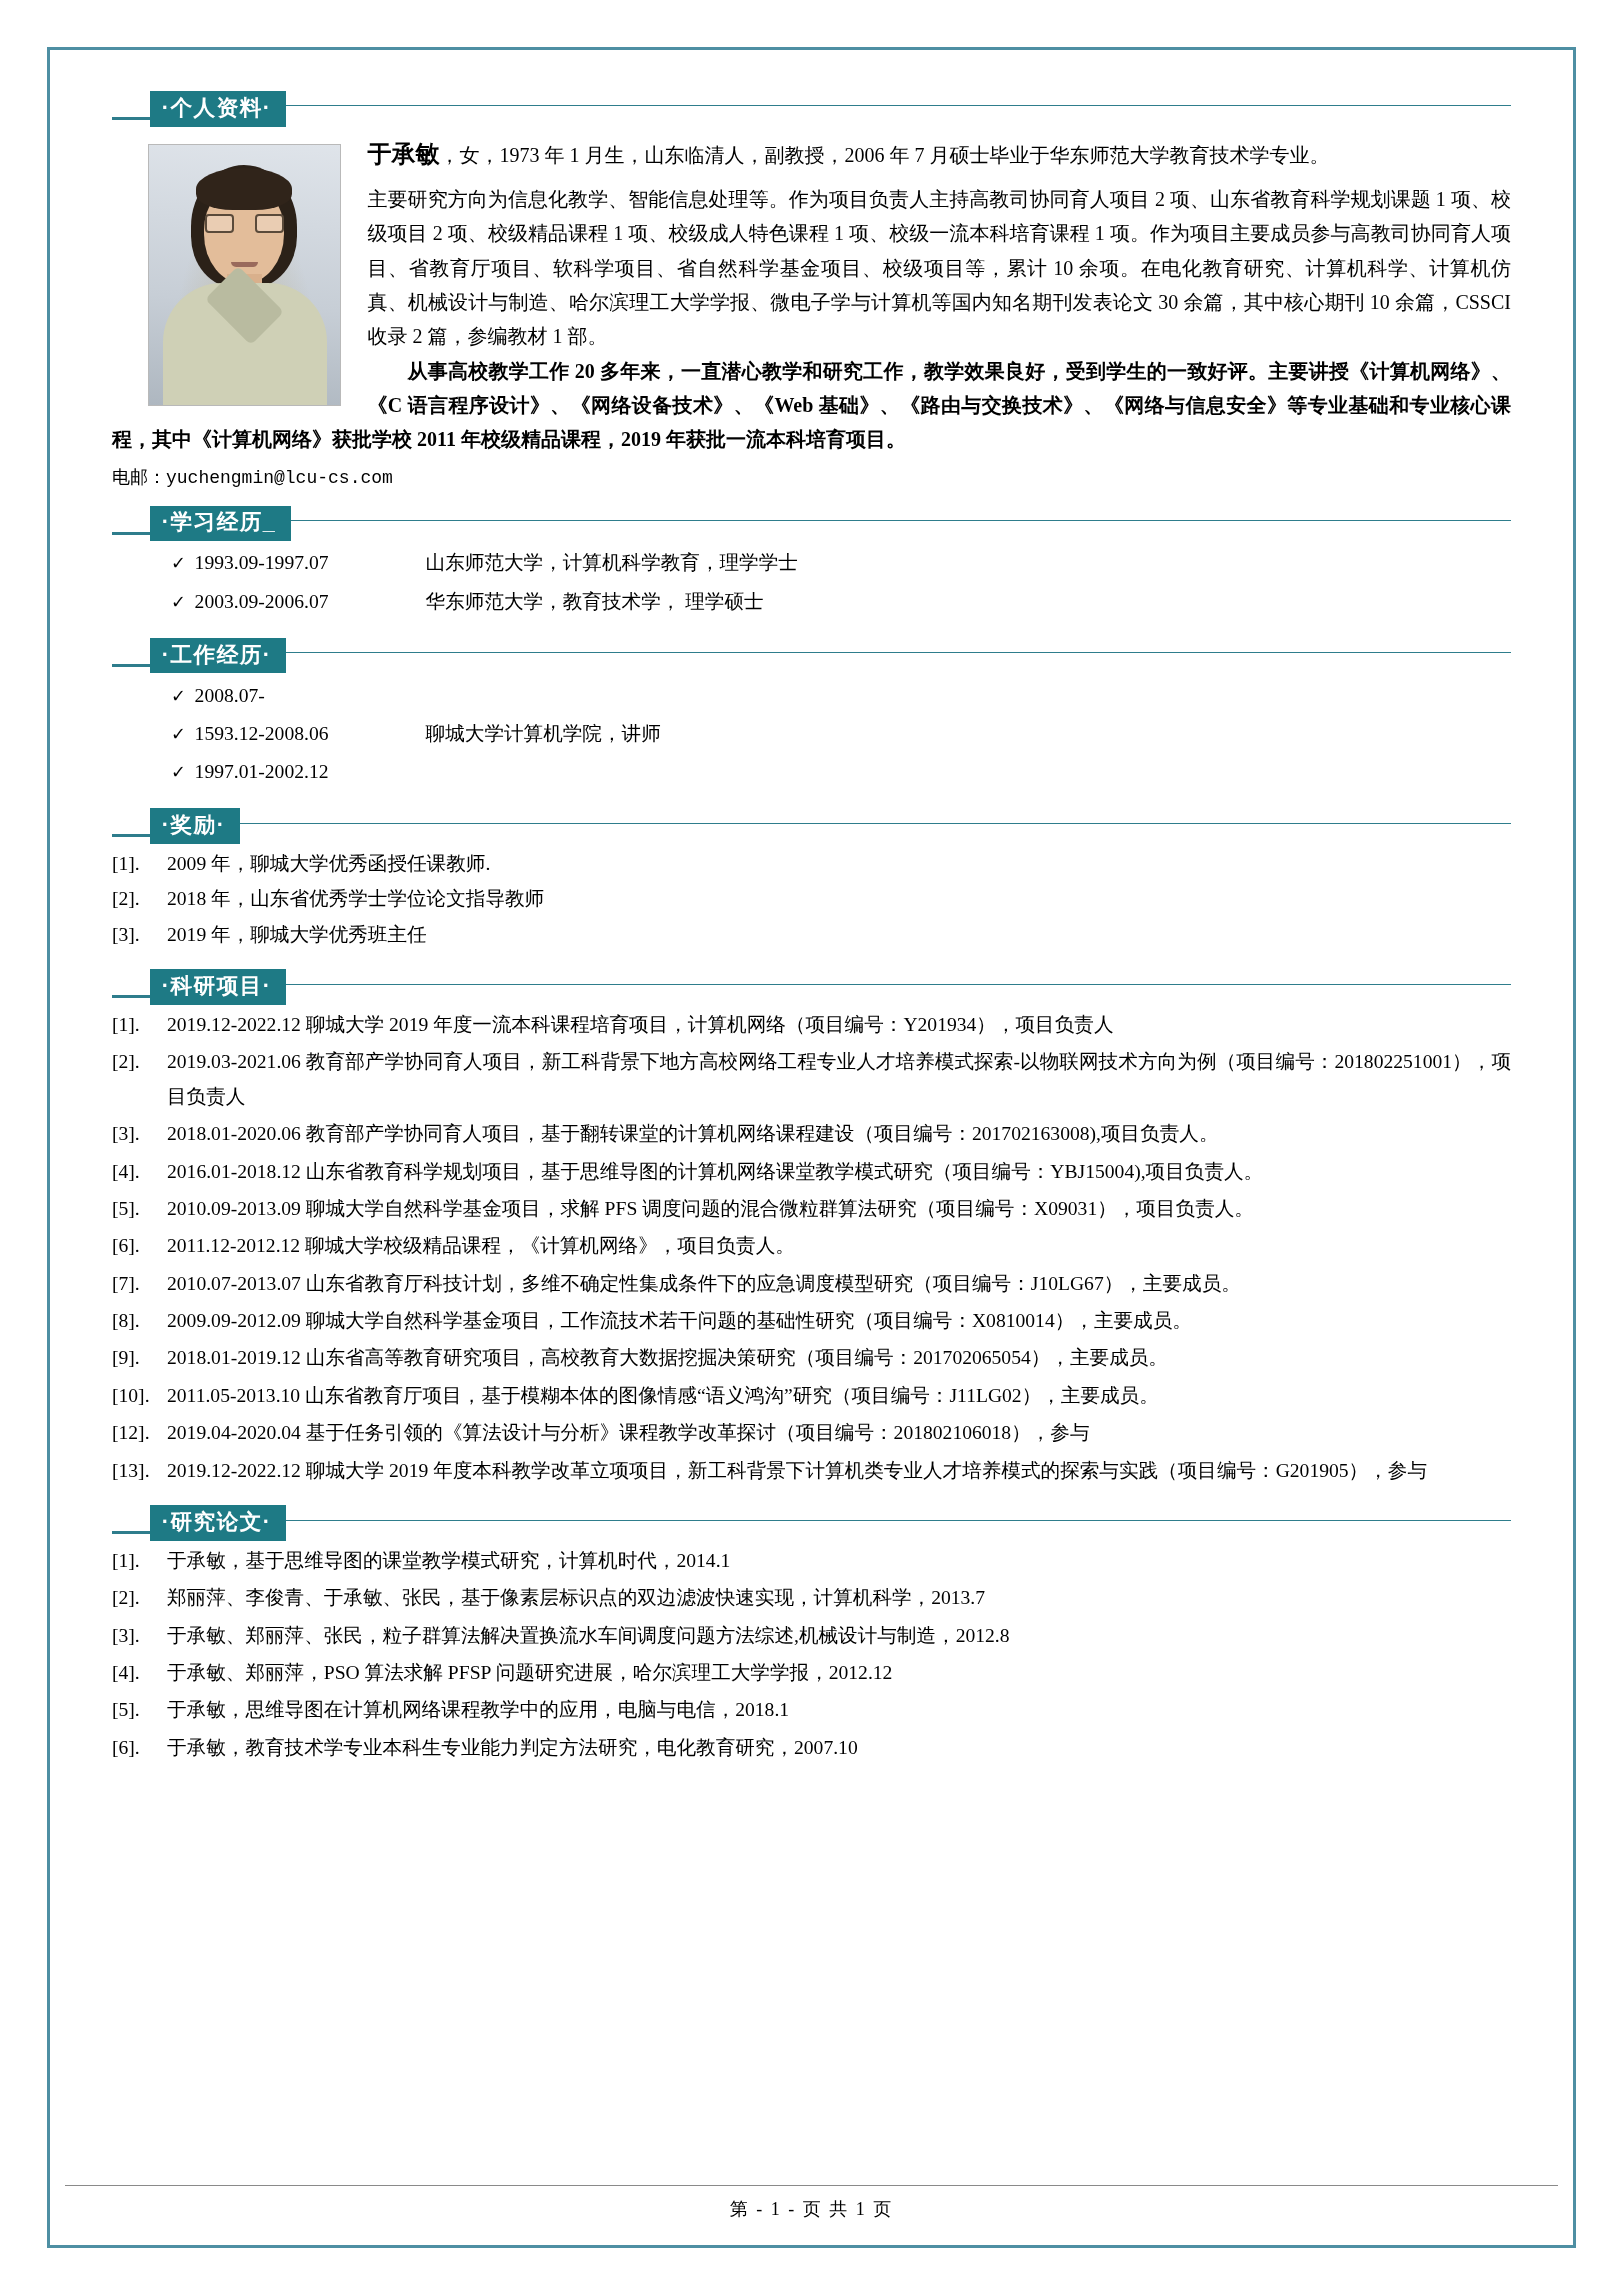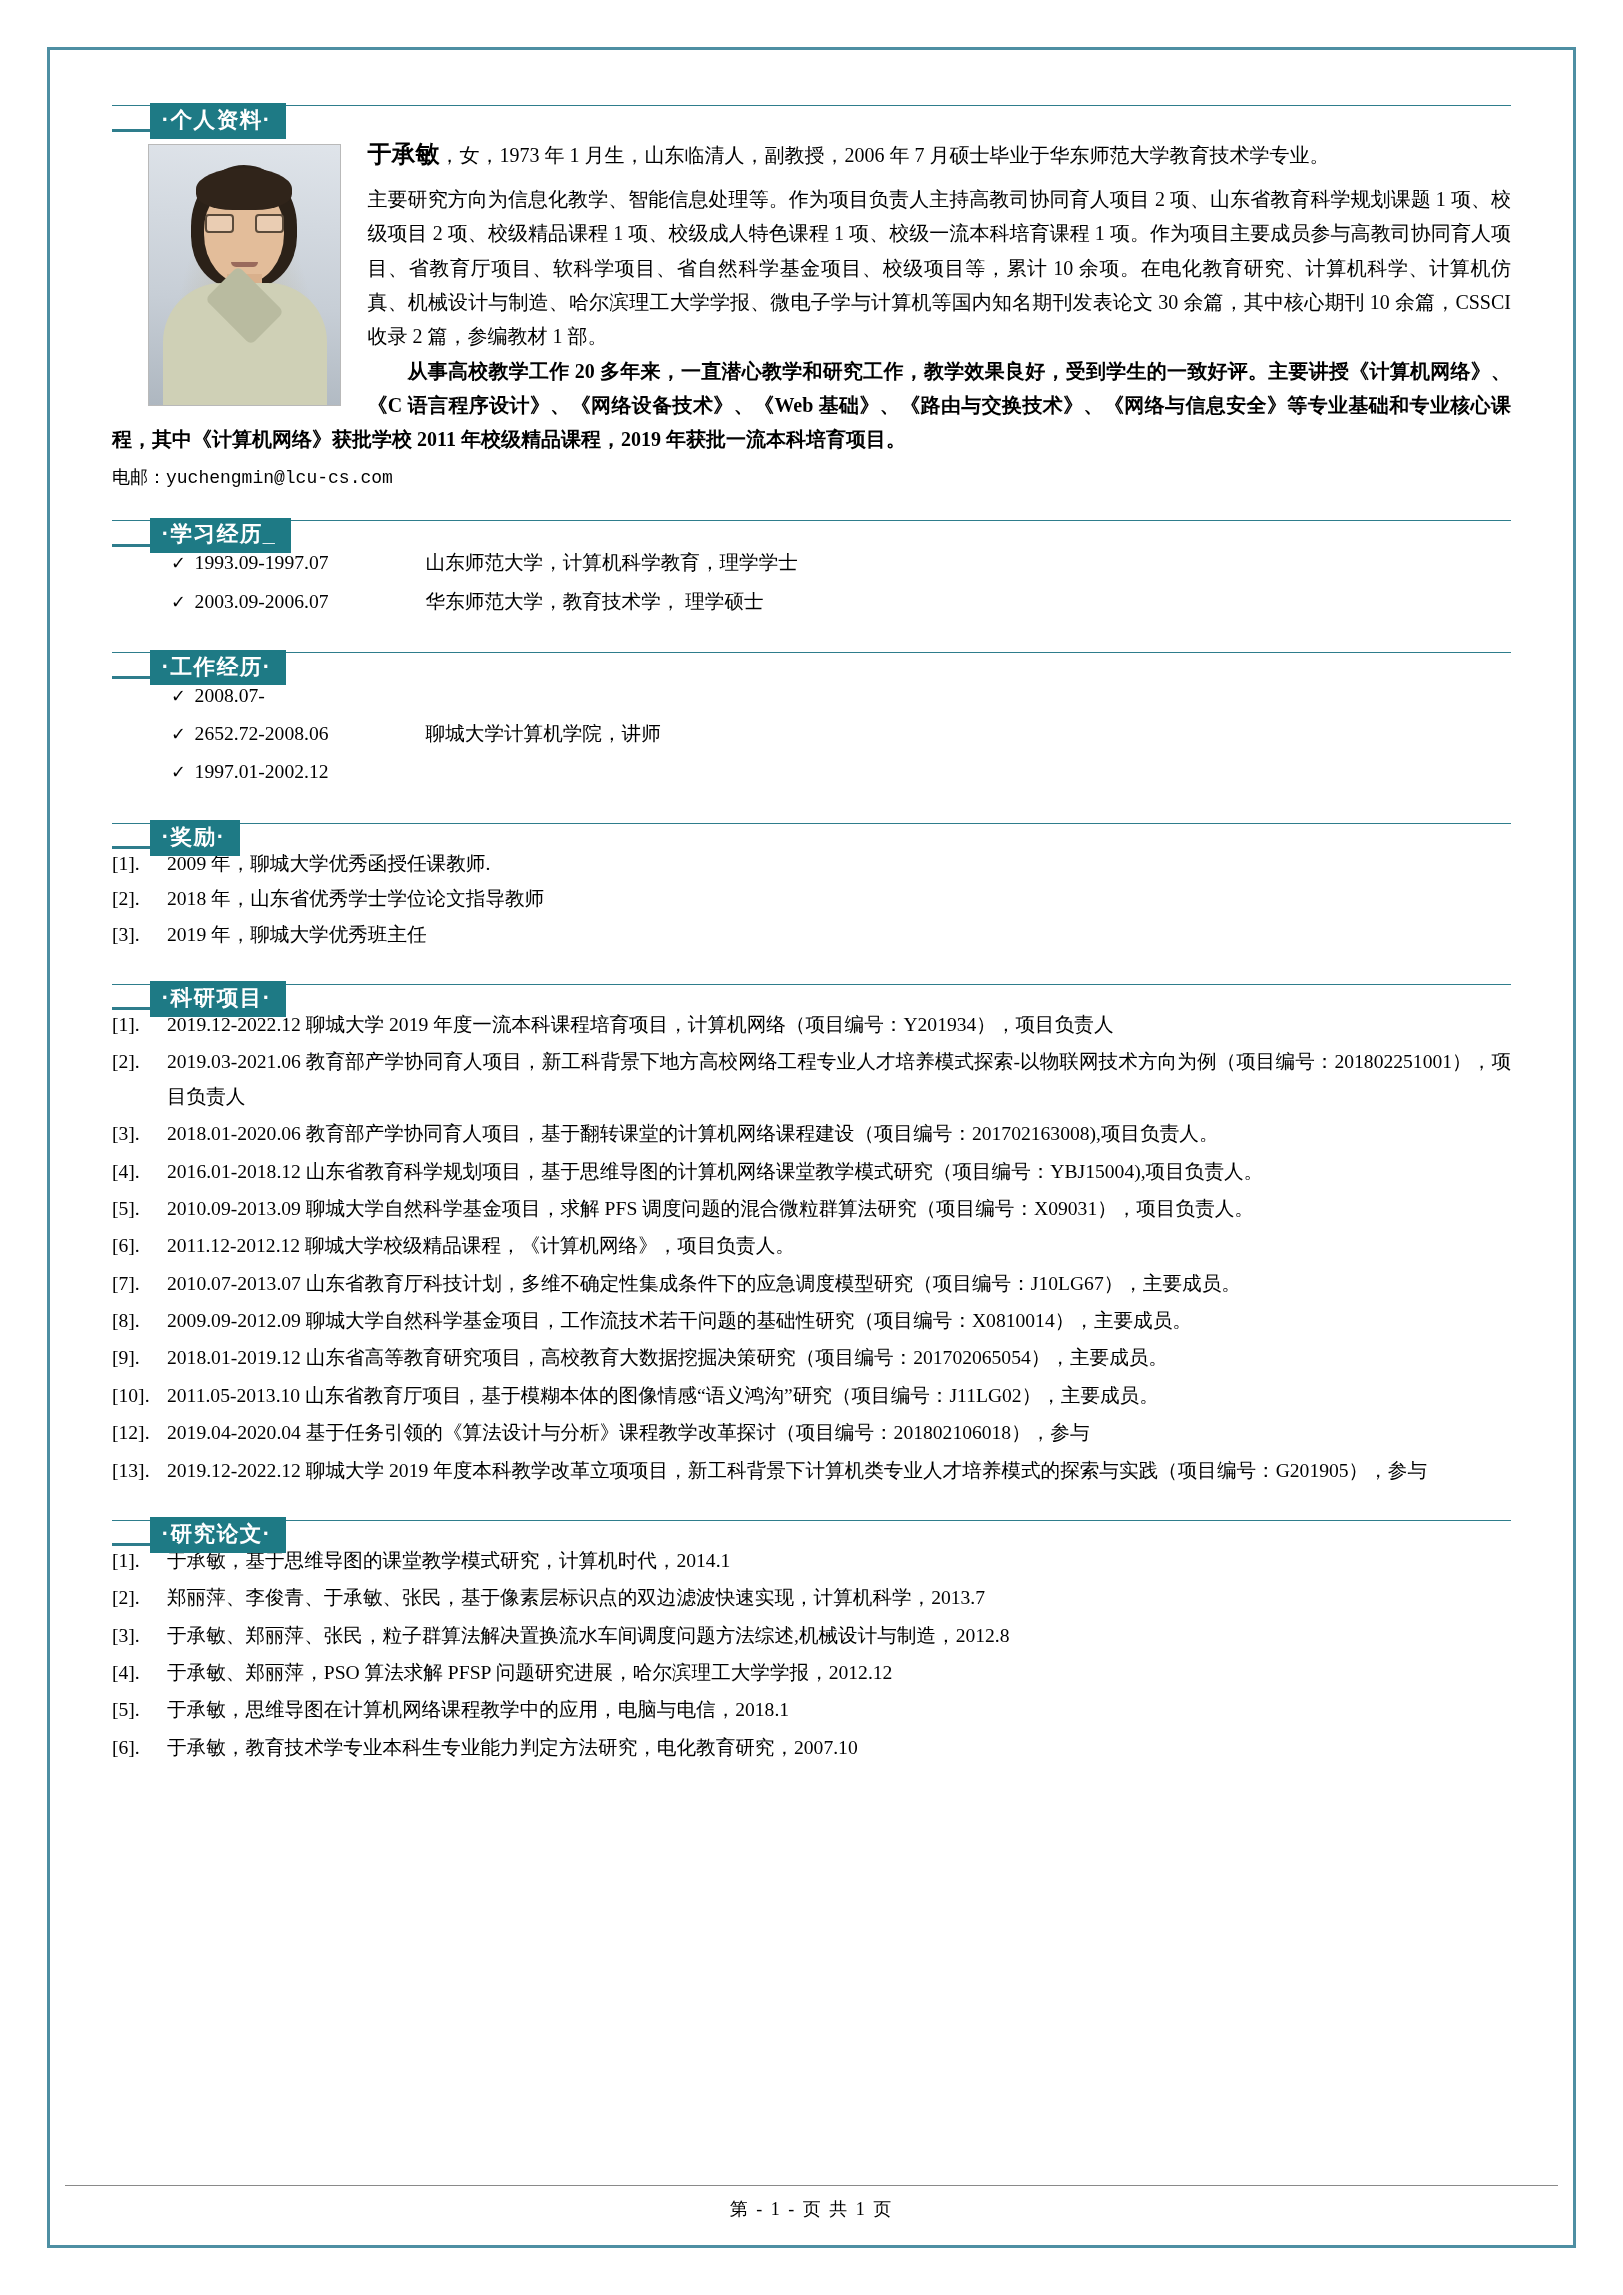--- a/index.html
+++ b/index.html
@@ -47,21 +47,21 @@
   .section-head .rule {
     position: absolute;
     left: 0;
     right: 0;
     top: 18.7px;
     border-top: 1.5px solid #2e7d8c;
   }
   .section-head .tagwrap {
     position: absolute;
     left: 0;
-    top: 16px;
+    top: 4px;
     display: flex;
     align-items: center;
   }
   .section-head .leadbar {
     width: 38px;
     height: 22.6px;
     background: #ffffff;
     border-bottom: 3.9px solid #2e7d8c;
     box-sizing: border-box;
   }
@@ -325,21 +325,21 @@
         <div class="tag">·工作经历·</div>
       </div>
     </div>
     <div>
       <div class="check-row">
         <span class="check-mark">✓</span>
         <span class="check-date">2008.07-</span>
       </div>
       <div class="check-row">
         <span class="check-mark">✓</span>
-        <span class="check-date">2652.72-2008.06</span>
+        <span class="check-date">1593.12-2008.06</span>
         <span class="check-desc">聊城大学计算机学院，讲师</span>
       </div>
       <div class="check-row">
         <span class="check-mark">✓</span>
         <span class="check-date">1997.01-2002.12</span>
       </div>
     </div>
 
     <div class="section-head">
       <div class="rule"></div>

